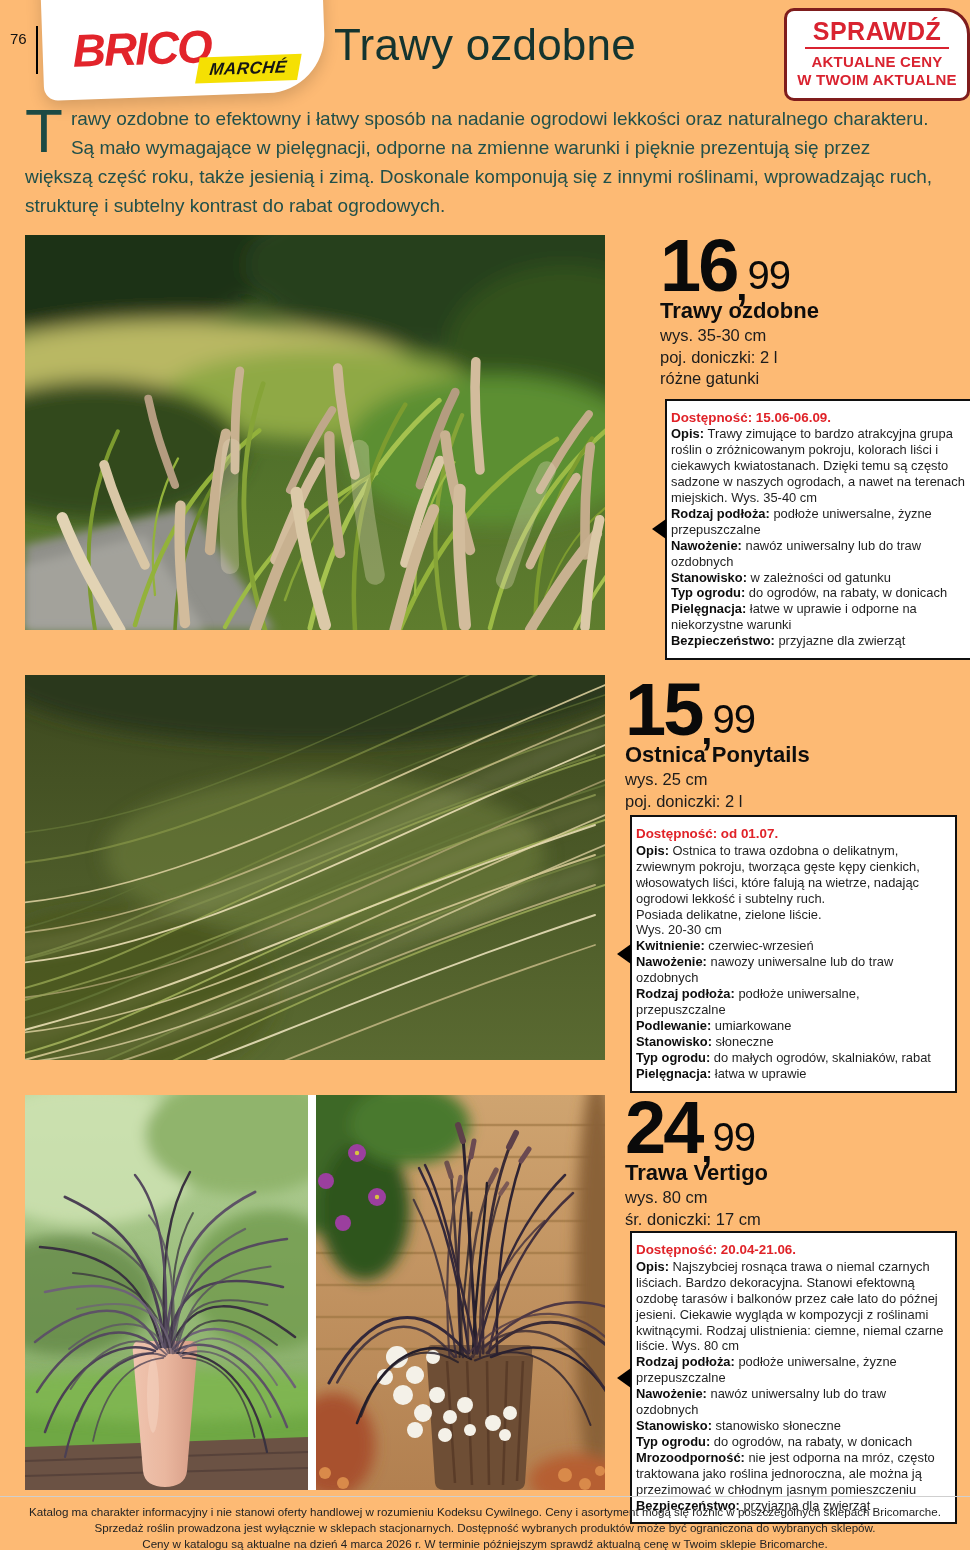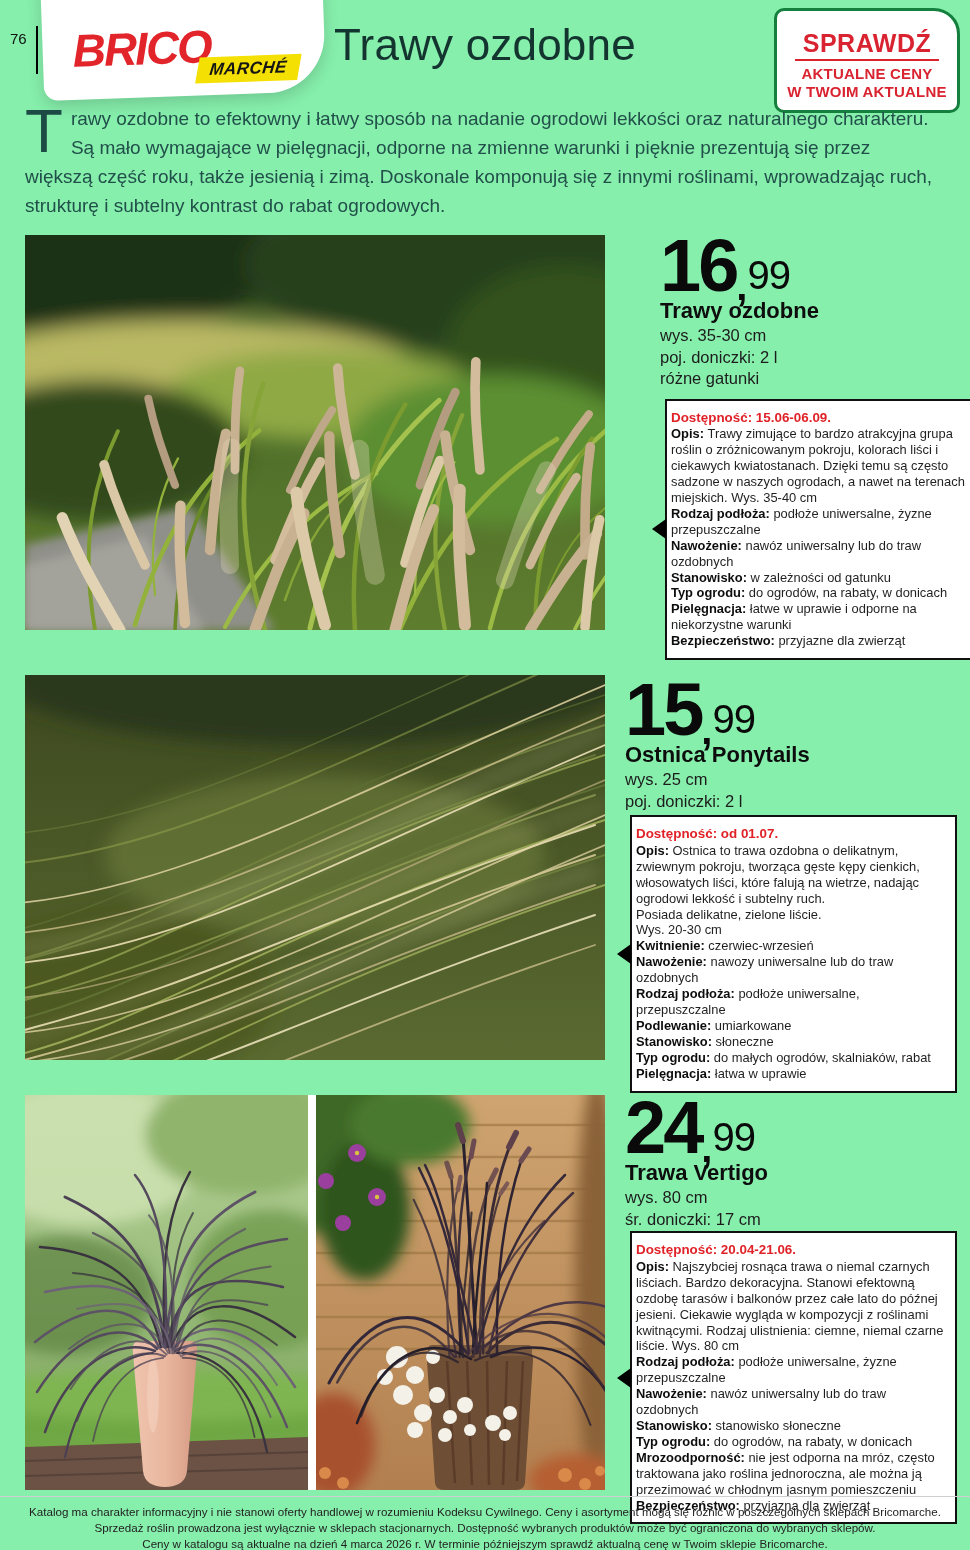--- a/index.html
+++ b/index.html
@@ -1,36 +1,36 @@
 <!DOCTYPE html>
 <html><head>
 <meta charset="utf-8">
 <style>
   html,body{margin:0;padding:0;background:#ffffff;}
   body{width:970px;height:1550px;position:relative;overflow:hidden;
        font-family:"Liberation Sans",sans-serif;color:#1a1a1a;}
-  .page{position:absolute;inset:0;background:#86efac;}
+  .page{position:absolute;inset:0;background:#fdba74;}
 
   
   .pageno{position:absolute;left:10px;top:30px;font-size:15px;color:#111;}
   .pageno-line{position:absolute;left:36px;top:26px;width:2px;height:48px;background:#000;}
   .logo-card{position:absolute;left:42px;top:-36px;width:282px;height:132px;background:#fff;
              border-radius:14px 14px 58px 14px;box-shadow:0 6px 16px rgba(0,0,0,.16);
              transform:rotate(-2deg);}
   .logo-brico{position:absolute;left:30px;bottom:22px;font-size:46px;font-weight:bold;
               font-style:italic;color:#e2242b;letter-spacing:-2px;}
   .logo-marche{position:absolute;right:26px;bottom:12px;background:#f5e003;
                transform:skewX(-12deg);padding:3px 12px;}
   .logo-marche span{display:inline-block;transform:skewX(4deg);font-style:italic;
                font-weight:bold;font-size:17px;color:#151515;letter-spacing:.5px;}
   h1.title{position:absolute;left:0;right:0;top:20px;margin:0;text-align:center;
            font-size:44px;font-weight:500;color:#14342f;letter-spacing:.2px;}
-  .badge{position:absolute;right:10px;top:8px;width:168px;border:3px solid #15803d;
+  .badge{position:absolute;right:0;top:8px;width:168px;border:3px solid #7f1d1d;
          border-radius:10px 26px 10px 10px;text-align:center;color:#d92330;
-         padding:19px 6px 9px;background:#fff;}
+         padding:7px 6px 9px;background:#fff;}
   .badge-l1{font-size:25px;font-weight:bold;letter-spacing:.5px;line-height:26px;}
   .badge-div{height:2px;background:#d92330;width:86%;margin:3px auto 4px;}
   .badge-l2,.badge-l3{font-size:15px;font-weight:bold;line-height:18px;letter-spacing:.2px;}
 
   
   .intro{position:absolute;left:25px;top:104px;width:916px;margin:0;font-size:19px;
          line-height:29px;color:#21504a;}
   .dropcap{float:left;font-size:62px;line-height:50px;padding:2px 8px 0 0;color:#1c4a44;}
 
   

